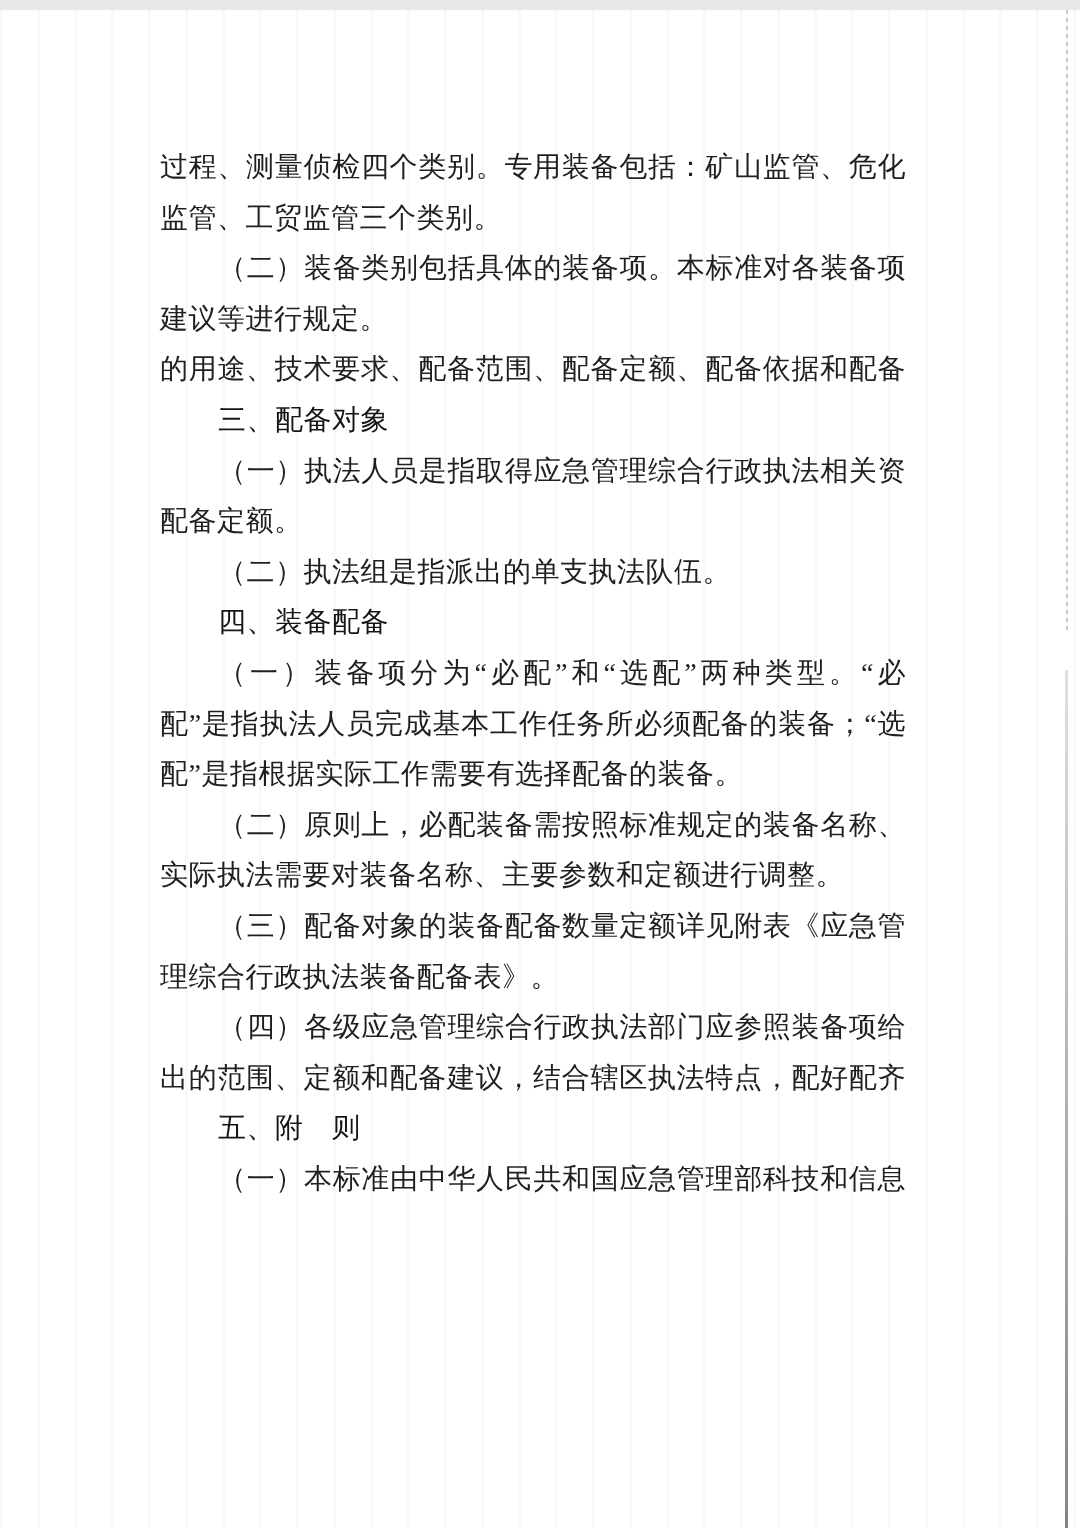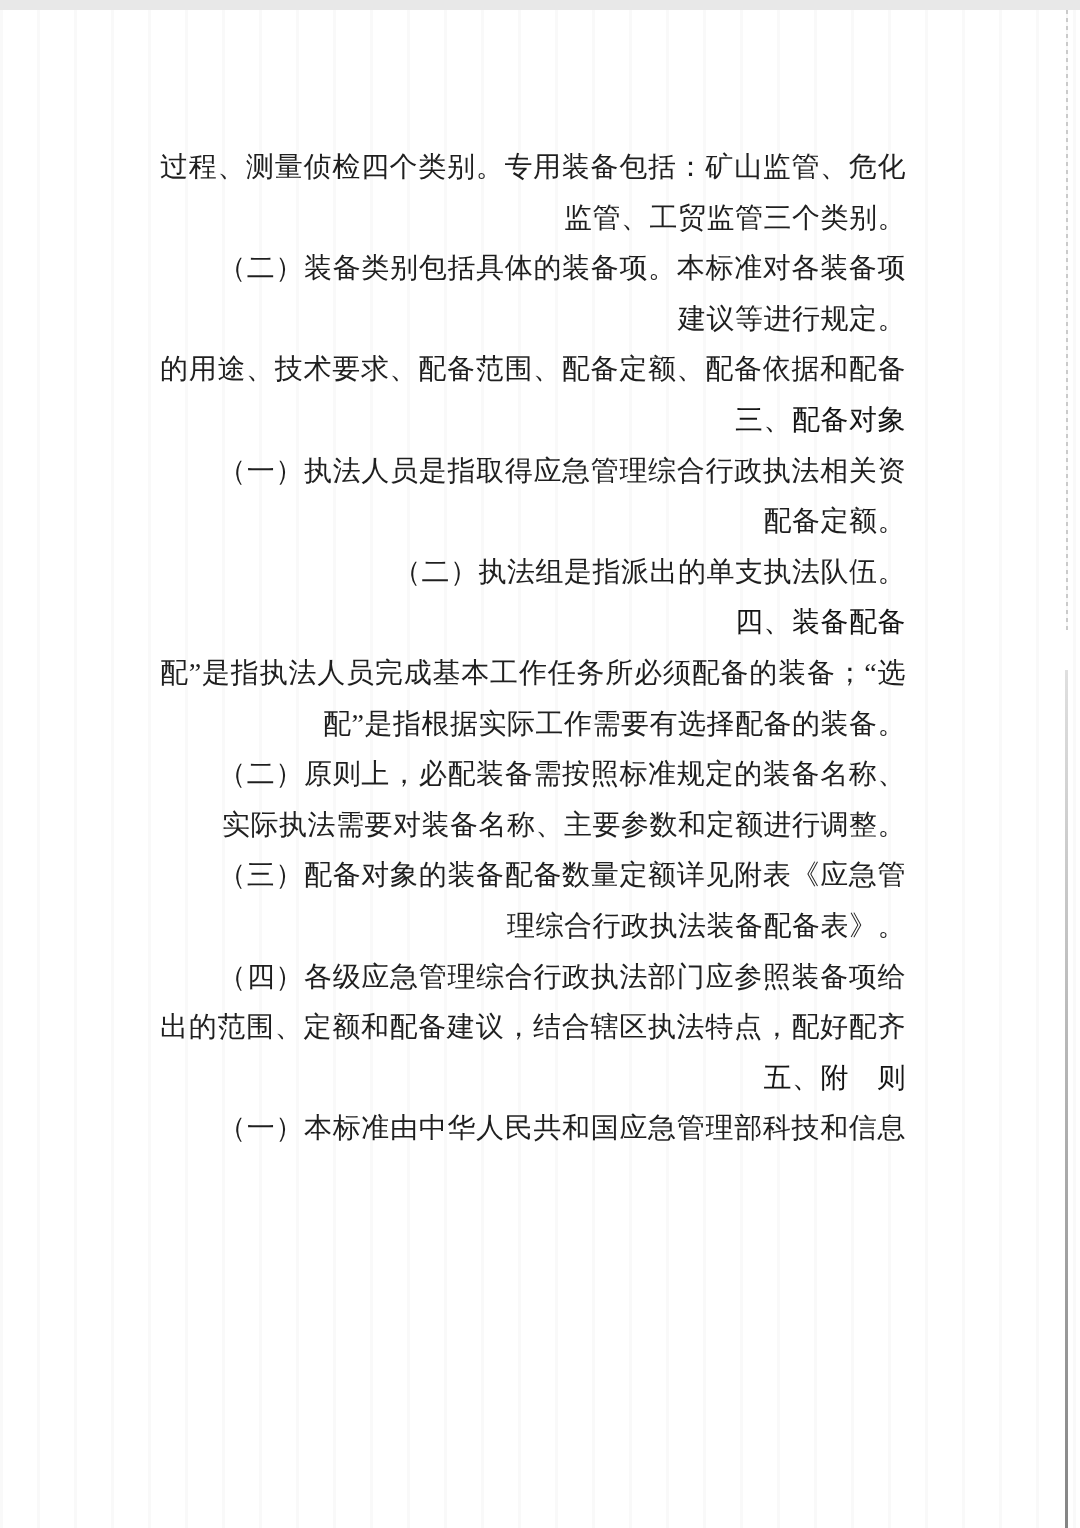--- a/index.html
+++ b/index.html
@@ -29,21 +29,21 @@
     left: 160px;
     top: 132px;
     width: 746px;
     font-size: 28px;
     line-height: 50.6px;
     color: #1f1f1f;
     letter-spacing: 0.5px;
   }
   .line {
     height: 50.6px;
-    text-align: right;
+    text-align: left;
   }
   .line.indent {
     padding-left: 58px;
   }
   .line.justify {
     text-align: justify;
     text-align-last: justify;
   }
   .line.bold {
     font-weight: 400;
@@ -86,20 +86,21 @@
       <div class="line justify">过程、测量侦检四个类别。专用装备包括：矿山监管、危化</div>
       <div class="line">监管、工贸监管三个类别。</div>
       <div class="line indent justify">（二）装备类别包括具体的装备项。本标准对各装备项</div>
       <div class="line">建议等进行规定。</div>
       <div class="line justify">的用途、技术要求、配备范围、配备定额、配备依据和配备</div>
       <div class="line indent bold">三、配备对象</div>
       <div class="line indent justify">（一）执法人员是指取得应急管理综合行政执法相关资</div>
       <div class="line">配备定额。</div>
       <div class="line indent">（二）执法组是指派出的单支执法队伍。</div>
       <div class="line indent bold">四、装备配备</div>
+      <div class="line indent justify">（一）装备项分为“必配”和“选配”两种类型。“必</div>
       <div class="line justify">配”是指执法人员完成基本工作任务所必须配备的装备；“选</div>
       <div class="line">配”是指根据实际工作需要有选择配备的装备。</div>
       <div class="line indent justify">（二）原则上，必配装备需按照标准规定的装备名称、</div>
       <div class="line">实际执法需要对装备名称、主要参数和定额进行调整。</div>
       <div class="line indent justify">（三）配备对象的装备配备数量定额详见附表《应急管</div>
       <div class="line">理综合行政执法装备配备表》。</div>
       <div class="line indent justify">（四）各级应急管理综合行政执法部门应参照装备项给</div>
       <div class="line justify">出的范围、定额和配备建议，结合辖区执法特点，配好配齐</div>
       <div class="line indent bold">五、附　则</div>
       <div class="line indent justify">（一）本标准由中华人民共和国应急管理部科技和信息</div>

